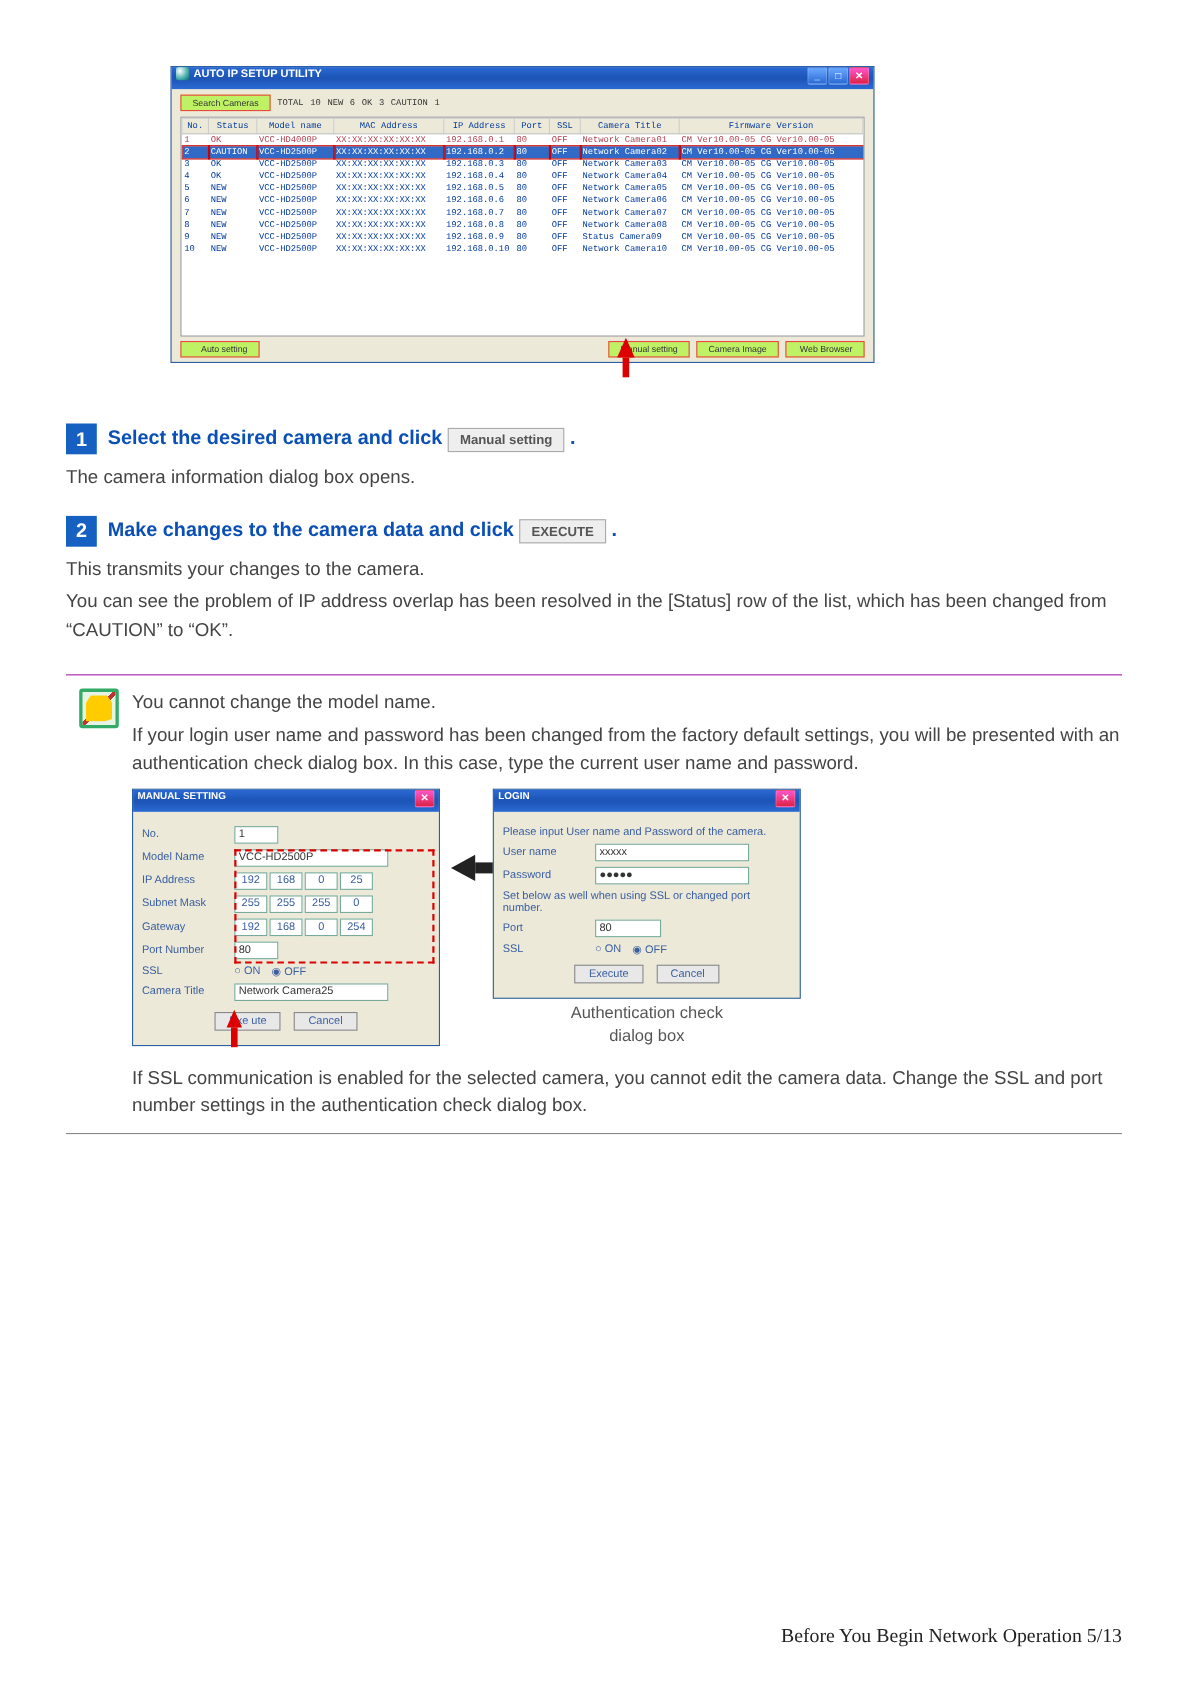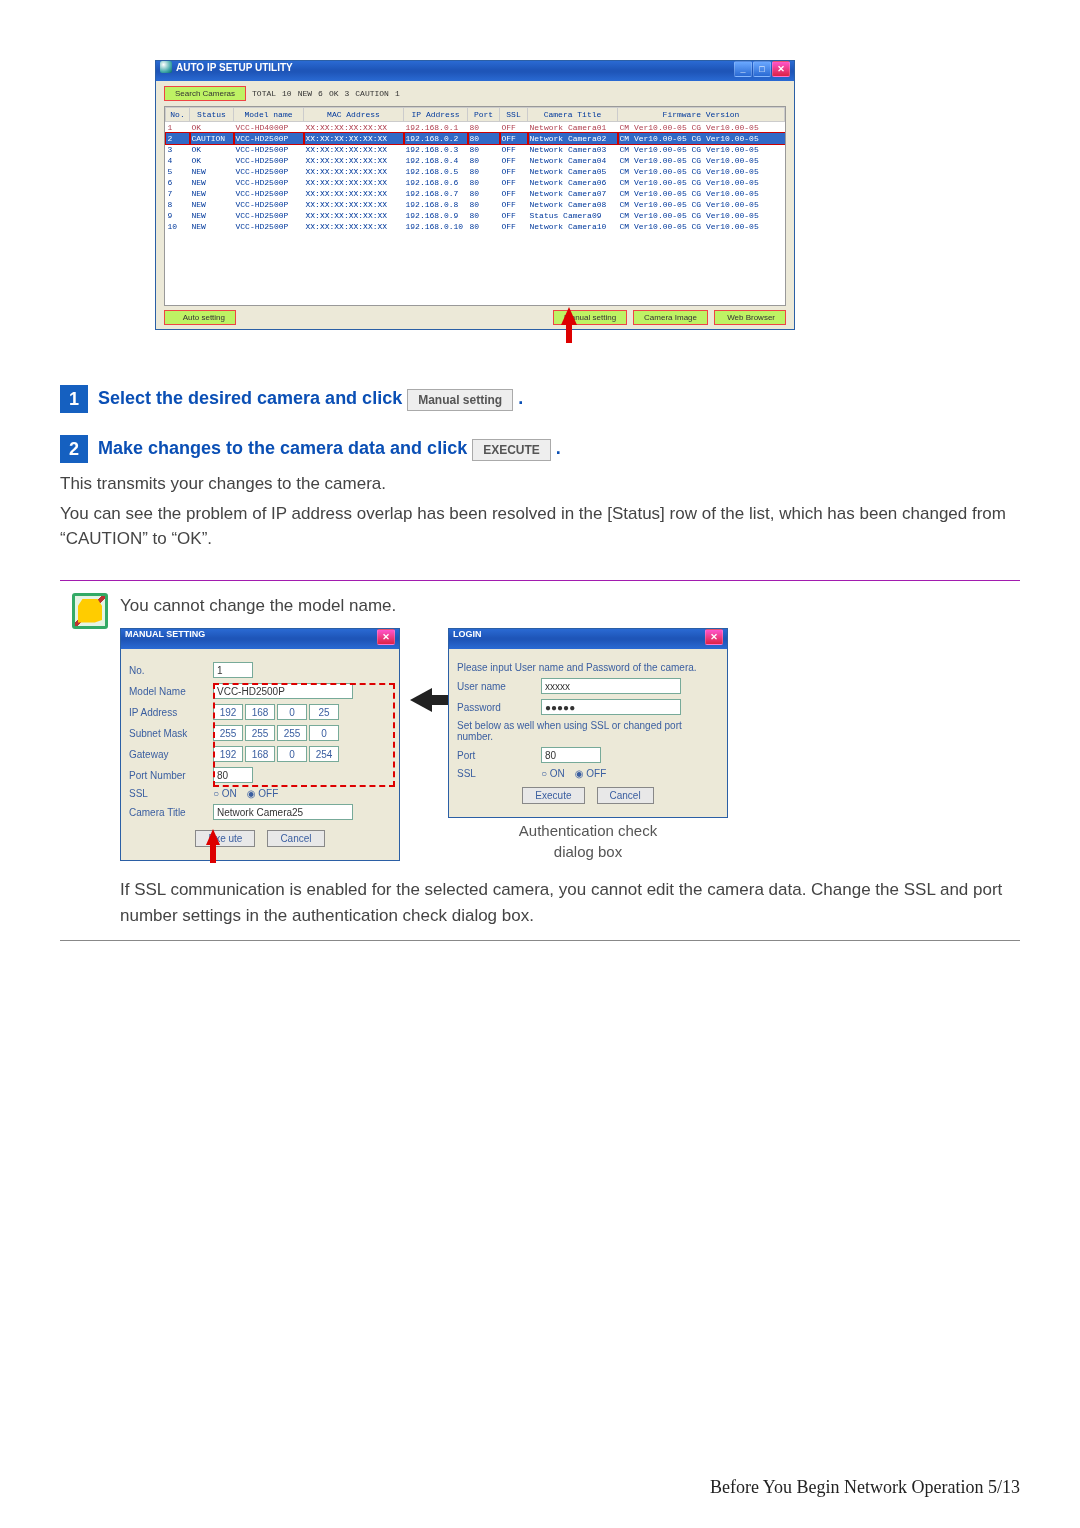--- a/index.html
+++ b/index.html
@@ -386,20 +386,21 @@
 
   <div class="step-block">
     <div class="step-row">
       <div class="step-num">1</div>
       <div class="step-heading">
         <span>Select the desired camera and click </span>
         <span class="inline-button">Manual setting</span>
         <span> .</span>
       </div>
     </div>
+    <p class="body-text">The camera information dialog box opens.</p>
   </div>
 
   <div>
     <div class="step-row">
       <div class="step-num">2</div>
       <div class="step-heading">
         <span>Make changes to the camera data and click </span>
         <span class="inline-button">EXECUTE</span>
         <span> .</span>
       </div>
@@ -407,20 +408,21 @@
     <p class="body-text">This transmits your changes to the camera.</p>
     <p class="body-text">You can see the problem of IP address overlap has been resolved in the [Status] row of the list, which has been changed from “CAUTION” to “OK”.</p>
   </div>
 
   <div class="note-table">
     <div class="note-icon-cell">
       <div class="note-icon"></div>
     </div>
     <div class="note-body">
       <p class="body-text">You cannot change the model name.</p>
+      <p class="body-text">If your login user name and password has been changed from the factory default settings, you will be presented with an authentication check dialog box. In this case, type the current user name and password.</p>
 
       <div class="dialogs-row">
 
         <div class="dlg">
           <div class="titlebar">
             <span>MANUAL SETTING</span>
             <div class="window-controls">
                 <span class="win-btn">✕</span>
               </div>
           </div>

